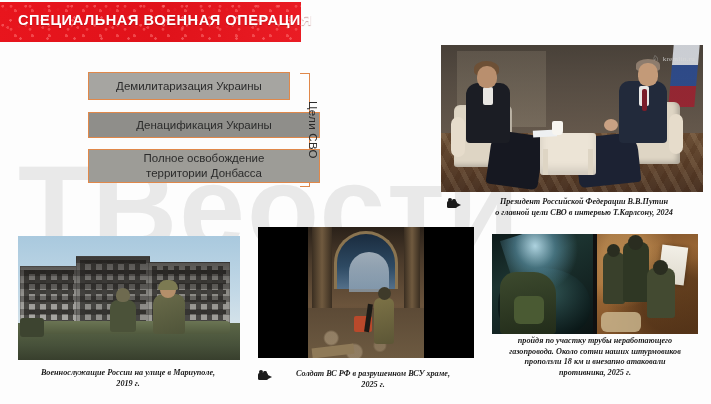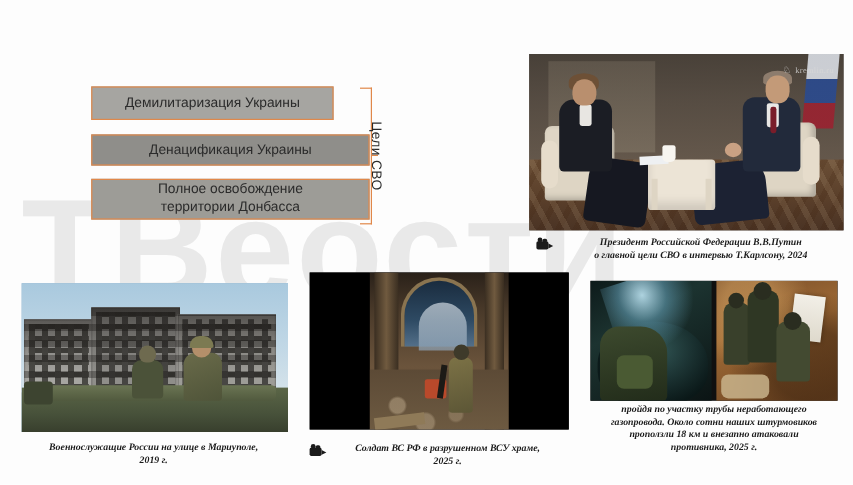--- a/index.html
+++ b/index.html
@@ -52,21 +52,21 @@
     font-weight:700;
     font-size:15.5px;
     letter-spacing:.6px;
     transform:scaleX(.94);
     transform-origin:left center;
     text-shadow:0 1px 1px rgba(120,0,0,.35);
     white-space:nowrap;
   }
 
   
-  .goals{ position:absolute; left:76px; top:72px; z-index:4; }
+  .goals{ position:absolute; left:88px; top:72px; z-index:4; }
   .goal-box{
     border:1.4px solid #e0884a;
     background:#ffffff;
     color:#2b2b2b;
     font-size:11.5px;
     text-align:center;
     display:flex; align-items:center; justify-content:center;
     line-height:1.28;
     padding:2px 6px;
   }
@@ -303,20 +303,23 @@
   #cam-interview{ left:447px; top:199px; }
   #cam-church{ left:258px; top:371px; }
 </style>
 </head>
 <body>
 
 <div class="slide">
 
   <div class="watermark">ТВеости</div>
 
+  <div class="banner">
+    <div class="banner-text">СПЕЦИАЛЬНАЯ ВОЕННАЯ ОПЕРАЦИЯ</div>
+  </div>
 
   <div class="goals">
     <div class="goal-box b1">Демилитаризация Украины</div>
     <div class="goal-box b2">Денацификация Украины</div>
     <div class="goal-box b3" style="white-space:pre-line">Полное освобождение
 территории Донбасса</div>
   </div>
   <div class="bracket"></div>
   <div class="bracket-tick"></div>
   <div class="bracket-label">

